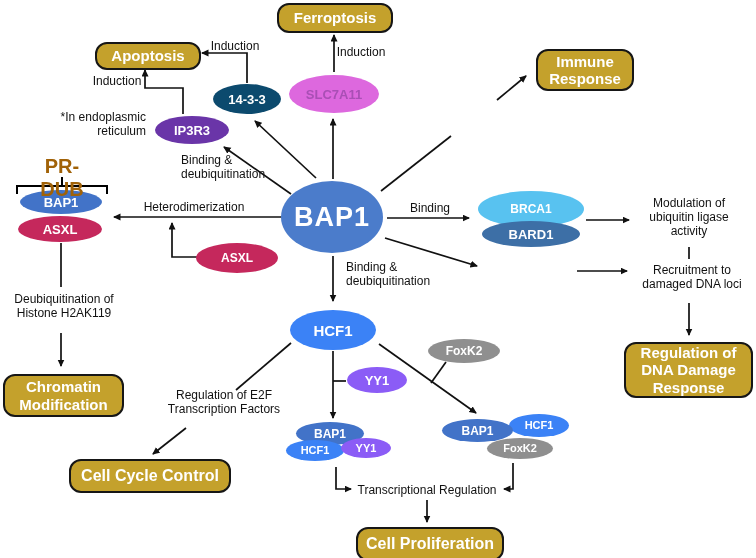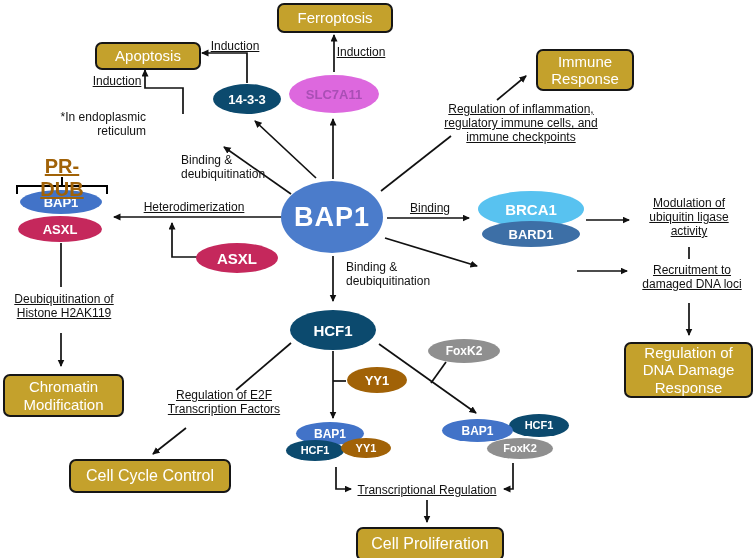--- a/index.html
+++ b/index.html
@@ -8,39 +8,39 @@
     font-family:"Liberation Sans",sans-serif;color:#111;overflow:hidden;
     outline:1px solid #c9c9c9;
   }
   #arrow-layer{position:absolute;left:0;top:0;width:756px;height:558px;}
   .node{
     position:absolute;display:flex;align-items:center;justify-content:center;
     border-radius:50%;font-weight:bold;color:#fff;text-align:center;line-height:1;
   }
   .obox{
     position:absolute;display:flex;align-items:center;justify-content:center;
-    background:#c4a12c;border:2px solid #161616;border-radius:7px;
-    color:#fff;font-weight:normal;text-align:center;line-height:1.15;
+    background:#c4a12c;border:2px solid #161616;border-radius:12px;
+    color:#fff;font-weight:bold;text-align:center;line-height:1.15;
   }
   .lbl{position:absolute;font-size:12px;line-height:1.18;color:#111;}
-  .c{text-align:center;text-decoration:underline;}
+  .c{text-align:center;}
   .r{text-align:right;}
   .bap1-central{background:#4b7ccb;font-size:27px;letter-spacing:1px;}
   .blue{background:#4273c8;}
   .crimson{background:#c5285c;}
   .purple{background:#6a35a8;}
   .lavender{background:#0c4a6e;}
   .magenta{background:#dd68de;color:#a94fb5;}
   .skyblue{background:#58c2f0;}
   .steel{background:#3d6fa6;}
   .navy{background:#182a6e;}
-  .orange{background:#0c4a6e;}
-  .green{background:#a16207;}
+  .orange{background:#3b82f6;}
+  .green{background:#8b5cf6;}
   .gray{background:#8f8f8f;}
-  .f15{font-size:15px;} .f16{font-size:16px;} .f14{font-size:15px;}
+  .f15{font-size:15px;} .f16{font-size:16px;} .f14{font-size:12px;}
   .f13{font-size:13px;} .f12b{font-size:12px;} .f11{font-size:11px;}
   .prdub{position:absolute;font-size:20px;font-weight:bold;color:#a16207;}
 </style>
 </head>
 <body>
 
 <div id="canvas">
 
   <svg id="arrow-layer" viewBox="0 0 756 558">
     <defs>
@@ -87,20 +87,21 @@
   <div class="obox f15" style="left:277px;top:3px;width:112px;height:26px;">Ferroptosis</div>
   <div class="obox f15" style="left:536px;top:49px;width:98px;height:42px;padding:0 8px;box-sizing:border-box;">Immune Response</div>
   <div class="obox f15" style="left:95px;top:42px;width:102px;height:24px;">Apoptosis</div>
   <div class="obox f16" style="left:69px;top:459px;width:158px;height:30px;">Cell Cycle Control</div>
   <div class="obox f15" style="left:3px;top:374px;width:121px;height:43px;padding:0 10px;box-sizing:border-box;">Chromatin Modification</div>
   <div class="obox f15" style="left:624px;top:342px;width:129px;height:56px;padding:1px 6px;box-sizing:border-box;">Regulation of DNA Damage Response</div>
   <div class="obox f16" style="left:356px;top:527px;width:144px;height:30px;">Cell Proliferation</div>
 
   <div class="node magenta f13" style="left:289px;top:75px;width:90px;height:38px;">SLC7A11</div>
   <div class="node lavender f13" style="left:213px;top:84px;width:68px;height:30px;">14-3-3</div>
+  <div class="node purple f13" style="left:155px;top:116px;width:74px;height:28px;">IP3R3</div>
   <div class="node bap1-central" style="left:281px;top:181px;width:102px;height:72px;">BAP1</div>
   <div class="node blue f13" style="left:20px;top:190px;width:82px;height:24px;">BAP1</div>
   <div class="node crimson f13" style="left:18px;top:216px;width:84px;height:26px;">ASXL</div>
   <div class="node crimson f14" style="left:196px;top:243px;width:82px;height:30px;">ASXL</div>
   <div class="node skyblue f14" style="left:478px;top:191px;width:106px;height:36px;">BRCA1</div>
   <div class="node steel f13" style="left:482px;top:221px;width:98px;height:26px;">BARD1</div>
   <div class="node orange f15" style="left:290px;top:310px;width:86px;height:40px;">HCF1</div>
   <div class="node green f13" style="left:347px;top:367px;width:60px;height:26px;">YY1</div>
   <div class="node gray f12b" style="left:428px;top:339px;width:72px;height:24px;">FoxK2</div>
 
@@ -112,21 +113,20 @@
   <div class="node blue f12b" style="left:442px;top:419px;width:71px;height:23px;">BAP1</div>
   <div class="node gray f11" style="left:487px;top:438px;width:66px;height:21px;">FoxK2</div>
 
   <div class="prdub c" style="left:24px;top:155px;width:76px;">PR-DUB</div>
   <div class="lbl c" style="left:334px;top:45px;width:54px;">Induction</div>
   <div class="lbl c" style="left:208px;top:39px;width:54px;">Induction</div>
   <div class="lbl c" style="left:91px;top:74px;width:52px;">Induction</div>
   <div class="lbl r" style="left:58px;top:110px;width:88px;">*In endoplasmic reticulum</div>
   <div class="lbl" style="left:181px;top:153px;width:92px;">Binding &amp; deubiquitination</div>
   <div class="lbl c" style="left:139px;top:200px;width:110px;">Heterodimerization</div>
-  <div class="lbl c" style="left:441px;top:102px;width:160px;">Regulation of inflammation, regulatory immune cells, and immune checkpoints</div>
   <div class="lbl c" style="left:405px;top:201px;width:50px;">Binding</div>
   <div class="lbl c" style="left:636px;top:263px;width:112px;">Recruitment to damaged DNA loci</div>
   <div class="lbl c" style="left:636px;top:196px;width:106px;">Modulation of ubiquitin ligase activity</div>
   <div class="lbl" style="left:346px;top:260px;width:95px;">Binding &amp; deubiquitination</div>
   <div class="lbl c" style="left:2px;top:292px;width:124px;">Deubiquitination of Histone H2AK119</div>
   <div class="lbl c" style="left:165px;top:388px;width:118px;">Regulation of E2F Transcription Factors</div>
   <div class="lbl c" style="left:352px;top:483px;width:150px;">Transcriptional Regulation</div>
 
 </div>
 

